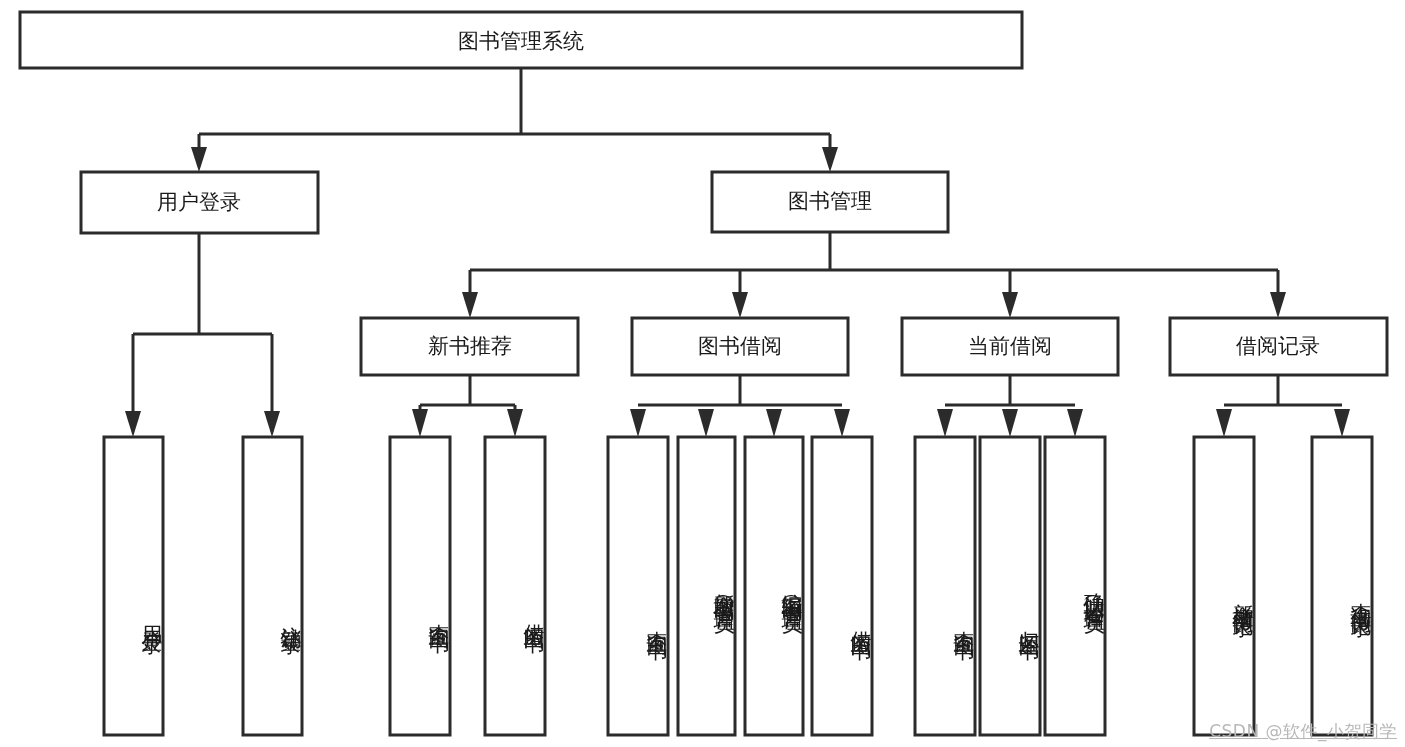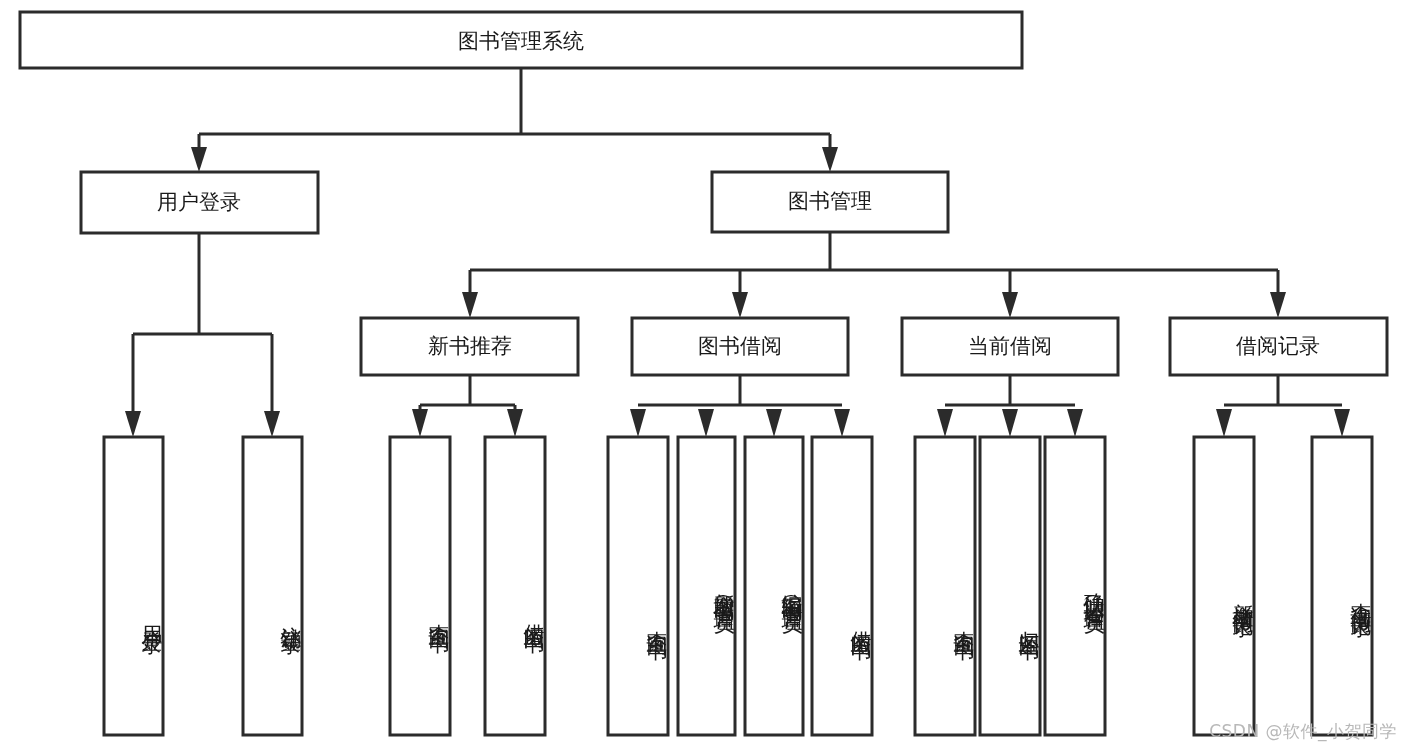--- a/index.html
+++ b/index.html
@@ -65,20 +65,21 @@
   }
   .watermark {
     position: absolute;
     right: 8px;
     bottom: 4px;
     font-family: "DejaVu Sans", "Liberation Sans", sans-serif;
     font-size: 17px;
     color: #b8b8b8;
     letter-spacing: 0.5px;
     white-space: nowrap;
+    text-decoration: underline;
   }
 </style>
 </head>
 <body>
 
 <div id="diagram-root">
 
   <svg class="diagram-svg" viewBox="0 0 1405 747">
 
     <g>

